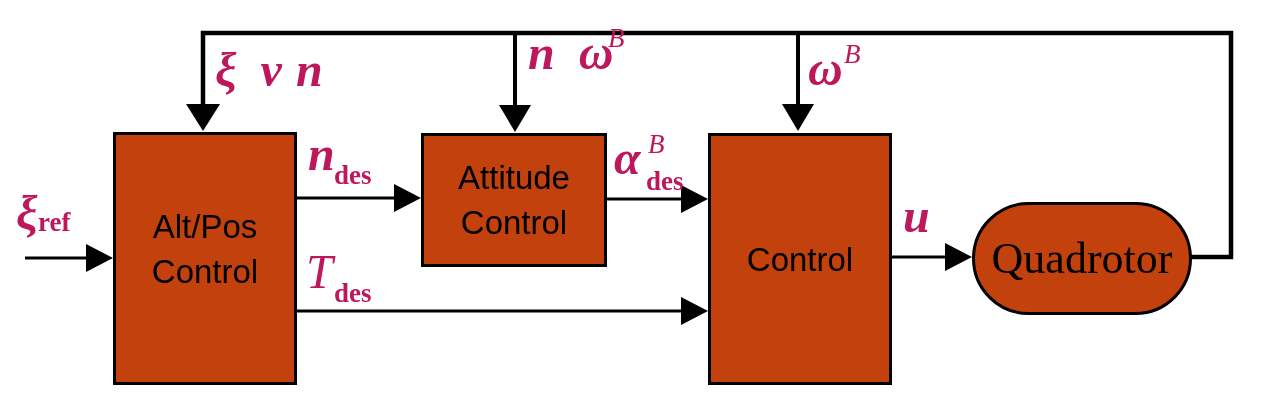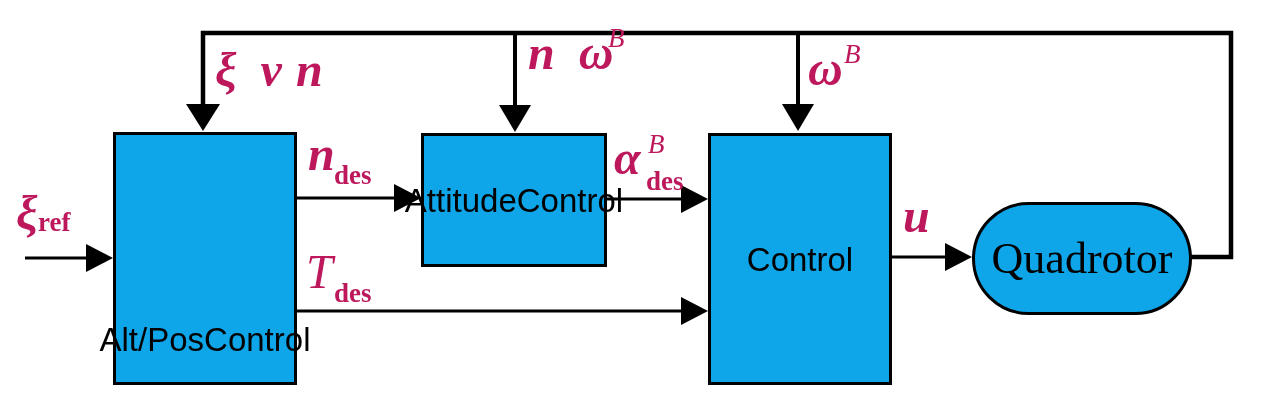--- a/index.html
+++ b/index.html
@@ -8,22 +8,22 @@
     width:1279px;height:417px;
     background:#ffffff;
     overflow:hidden;
     font-family:"Liberation Sans","DejaVu Sans",sans-serif;
   }
   #lines{position:absolute;left:0;top:0;width:1279px;height:417px;}
   .block{
     position:absolute;
     box-sizing:border-box;
     border:3px solid #000;
-    background:#0ea5e9;
-    display:flex;flex-direction:row;
+    background:#c2410c;
+    display:flex;flex-direction:column;
     align-items:center;justify-content:center;
     font-size:33px;line-height:45px;color:#000;
     text-align:center;
   }
   .block span{display:block;}
   .stadium{border-radius:57px;border-width:3px;font-size:44px;font-family:Liberation Serif, serif;}
   .mathlabel{
     position:absolute;
     font-family:"Liberation Serif","DejaVu Serif",serif;
     font-size:48px;line-height:48px;color:#be185d;white-space:nowrap;
@@ -68,21 +68,21 @@
     <path d="M 607 199 H 686" fill="none" stroke="#000" stroke-width="3.2"></path>
     <polygon points="708,199 681,185 681,213" fill="#000"></polygon>
 
     <path d="M 297 311 H 686" fill="none" stroke="#000" stroke-width="3.2"></path>
     <polygon points="708,311 681,297 681,325" fill="#000"></polygon>
 
     <path d="M 892 257 H 950" fill="none" stroke="#000" stroke-width="3.2"></path>
     <polygon points="972,257 945,243 945,271" fill="#000"></polygon>
   </svg>
 
-  <div class="block" style="left:113px;top:132px;width:184px;height:253px;padding-bottom:20px;align-items:flex-end;">
+  <div class="block" style="left:113px;top:132px;width:184px;height:253px;padding-bottom:20px;">
     <span>Alt/Pos</span>
     <span>Control</span>
   </div>
 
   <div class="block" style="left:421px;top:133px;width:186px;height:134px;">
     <span>Attitude</span>
     <span>Control</span>
   </div>
 
   <div class="block" style="left:708px;top:133px;width:184px;height:252px;">

